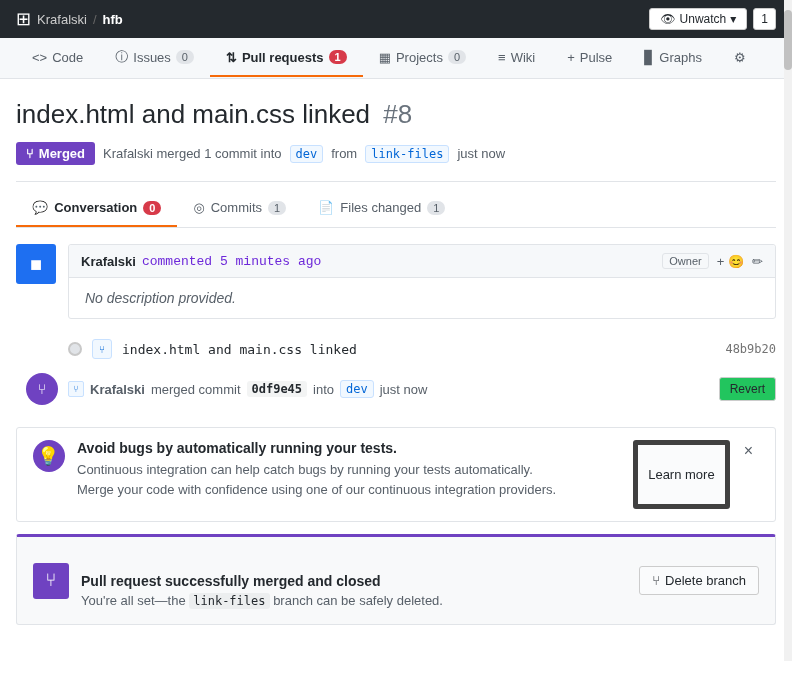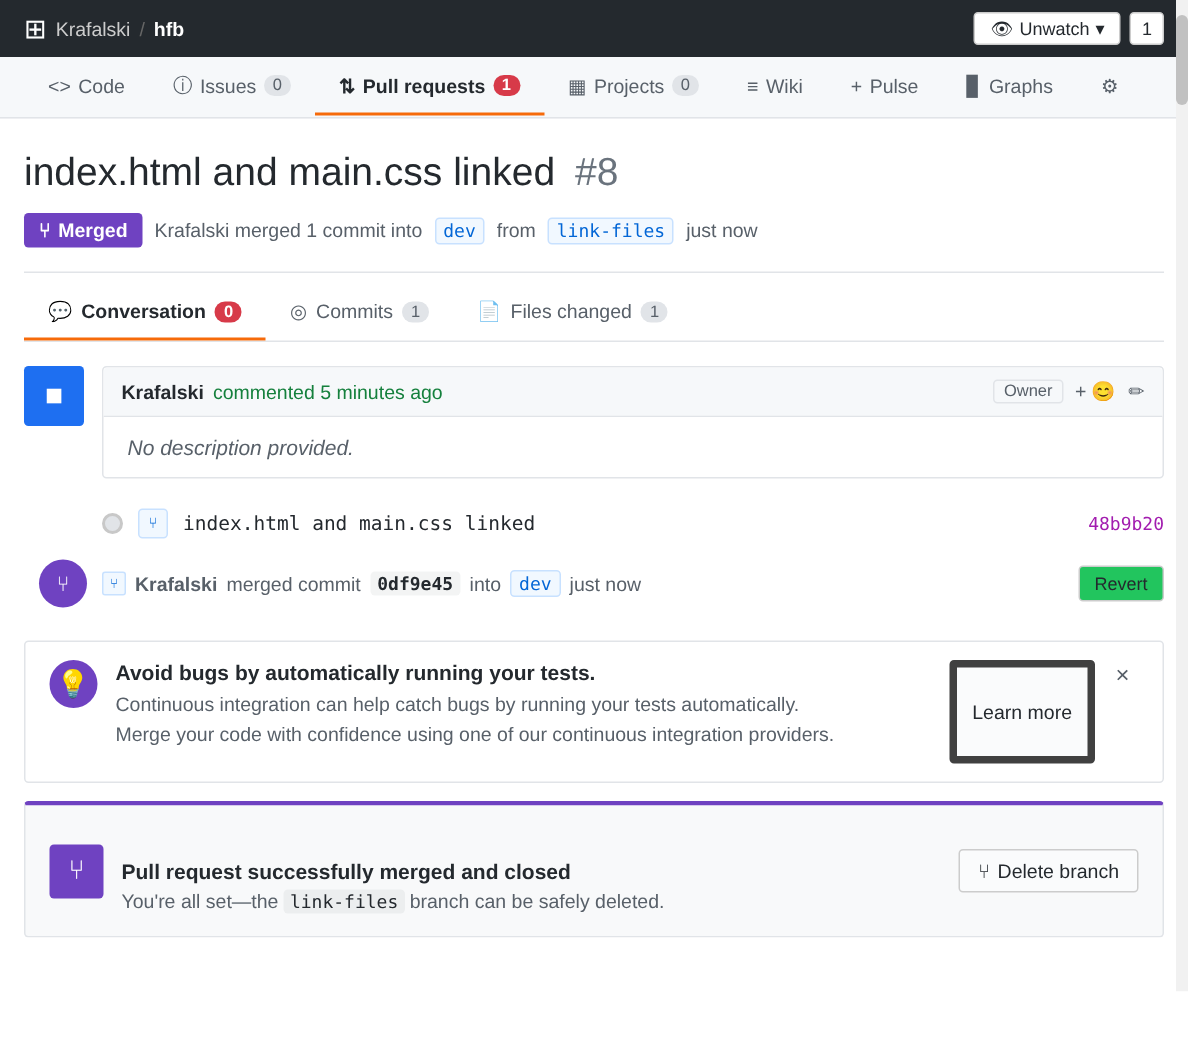--- a/index.html
+++ b/index.html
@@ -39,23 +39,23 @@
     
     .pr-content { padding: 16px 0; }
 
     
     .comment-block { display: flex; gap: 12px; margin-bottom: 16px; }
     .avatar { width: 40px; height: 40px; border-radius: 3px; background: #1e6ff1; display: flex; align-items: center; justify-content: center; color: #fff; font-weight: bold; font-size: 18px; flex-shrink: 0; }
     .comment-body { flex: 1; border: 1px solid #e1e4e8; border-radius: 3px; }
     .comment-header { display: flex; align-items: center; justify-content: space-between; padding: 8px 12px; background: #f6f8fa; border-bottom: 1px solid #e1e4e8; border-radius: 3px 3px 0 0; }
     .comment-header-left { display: flex; align-items: center; gap: 6px; font-size: 13px; }
     .comment-author { font-weight: 600; color: #24292e; }
-    .comment-time { color: #15803d; }
+    .comment-time { color: #6d28d9; font-family: Liberation Mono, monospace; }
     .owner-badge { background: #f6f8fa; border: 1px solid #e1e4e8; border-radius: 3px; padding: 1px 6px; font-size: 11px; color: #586069; }
-    .comment-actions { display: flex; align-items: flex-start; gap: 8px; }
+    .comment-actions { display: flex; align-items: flex-end; gap: 8px; }
     .comment-action-btn { background: none; border: none; cursor: pointer; color: #586069; font-size: 13px; }
     .comment-text { padding: 12px 16px; color: #586069; font-style: italic; font-size: 14px; }
     .code-inline { background: rgba(27,31,35,.05); border-radius: 3px; padding: 1px 4px; font-family: monospace; font-size: 12px; color: #24292e; }
     .revert-btn { background: #22c55e; border: 1px solid #ccc; border-radius: 3px; padding: 4px 10px; font-size: 12px; cursor: pointer; color: #24292e; }
 
     
     .ci-banner { background: #fff; border: 1px solid #e1e4e8; border-radius: 3px; padding: 12px 16px; display: flex; align-items: flex-start; gap: 12px; margin: 12px 0; }
     .ci-icon { width: 32px; height: 32px; border-radius: 50%; background: #6f42c1; display: flex; align-items: center; justify-content: center; color: #fff; font-size: 16px; flex-shrink: 0; }
     .ci-text { flex: 1; }
     .ci-title { font-weight: 600; color: #24292e; margin-bottom: 4px; }
@@ -195,21 +195,21 @@
         </div>
         <div class="comment-text">No description provided.</div>
       </div>
     </div>
 
     <div style="display:flex; align-items:center; gap:10px; padding: 4px 0 4px 52px; font-size:13px; color:#586069;">
       <div style="width:14px; height:14px; border-radius:50%; background:#e1e4e8; border:2px solid #c8c8c8; flex-shrink:0;"></div>
       <div style="width:20px; height:20px; background:#f1f8ff; border:1px solid #c8e1ff; border-radius:3px; display:flex; align-items:center; justify-content:center; font-size:10px; color:#0366d6; flex-shrink:0;">⑂</div>
       <span style="font-family:monospace; color:#24292e;">index.html and main.css linked</span>
       <span style="flex:1;"></span>
-      <span style="font-family:monospace; color:#a21caf; font-size:12px;text-align:right;">48b9b20</span>
+      <span style="font-family:monospace; color:#737373; font-size:12px;text-align:right;">48b9b20</span>
     </div>
 
     <div style="display:flex; align-items:center; gap:10px; padding: 10px 0 10px 10px; font-size:13px; color:#586069;">
       <div style="width:32px; height:32px; border-radius:50%; background:#6f42c1; display:flex; align-items:center; justify-content:center; color:#fff; font-size:14px; flex-shrink:0;">⑂</div>
       <div style="display:flex; align-items:center; gap:6px; flex-wrap:wrap;">
         <span style="display:flex; align-items:center; gap:4px;">
           <div style="width:16px; height:16px; background:#f1f8ff; border:1px solid #c8e1ff; border-radius:2px; font-size:9px; display:flex; align-items:center; justify-content:center; color:#0366d6;">⑂</div>
         </span>
         <strong>Krafalski</strong>
         <span>merged commit</span>

